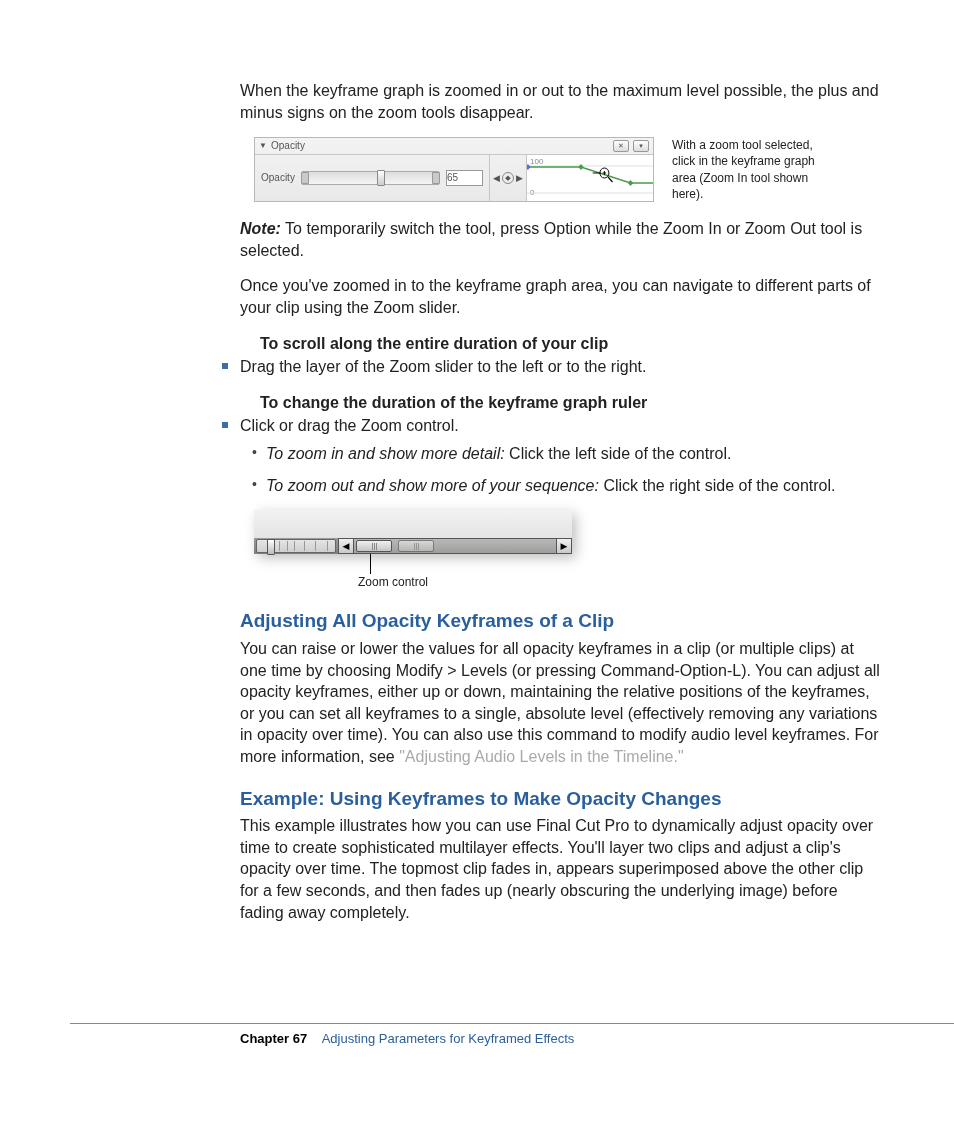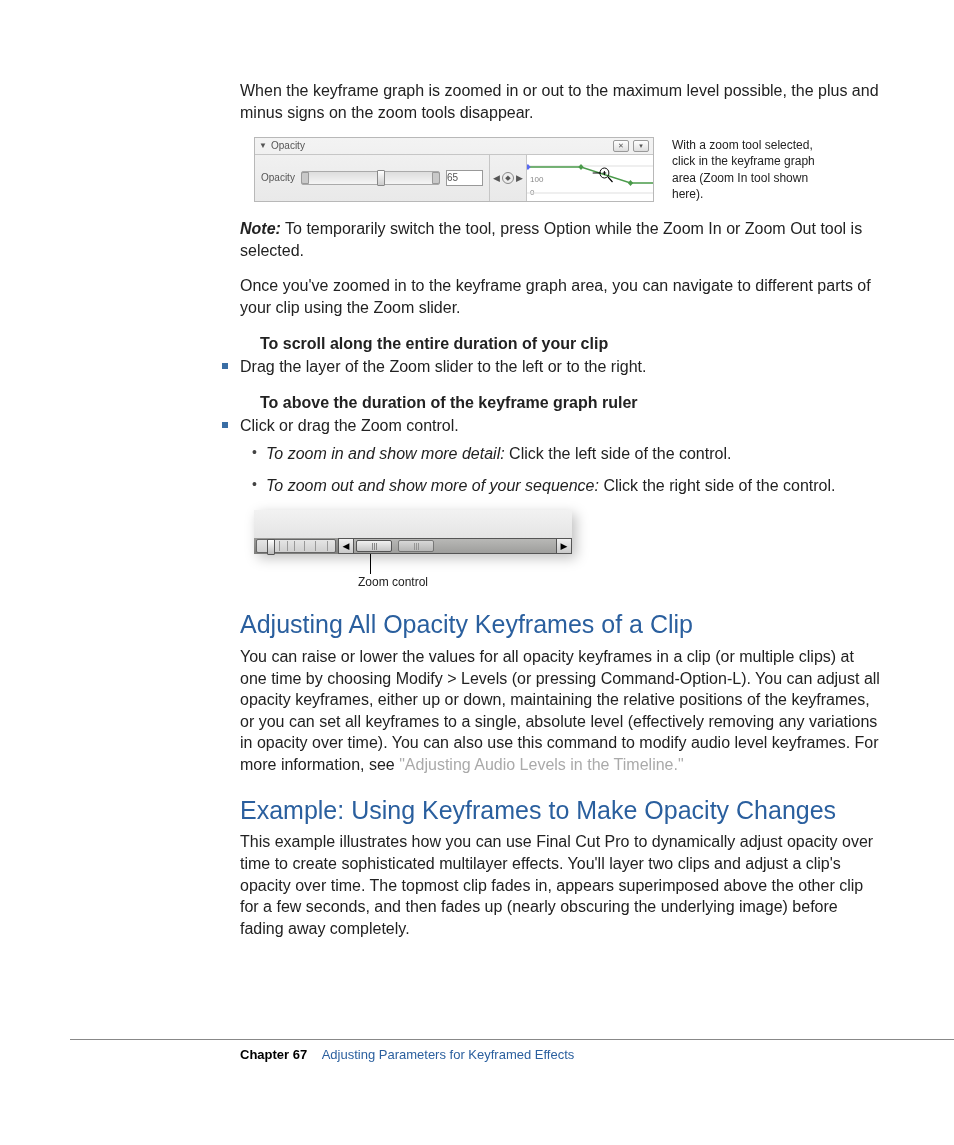--- a/index.html
+++ b/index.html
@@ -56,22 +56,22 @@
     content: "•";
     position: absolute;
     left: 0;
     top: 0;
     color: #444;
     font-size: 14px;
   }
   .italic-lead { font-style: italic; }
   .section-heading {
     color: #2a5f9e;
-    font-size: 25px;
-    font-weight: 400;
+    font-size: 19px;
+    font-weight: 700;
     margin: 18px 0 4px 0;
   }
   .greyed-link { color: #aaa; }
   .footer {
     position: relative;
     margin-top: 100px;
     margin-left: -170px;
     border-top: 1px solid #888;
     padding-top: 6px;
     display: flex;
@@ -184,21 +184,21 @@
     display:inline-flex;align-items:center;justify-content:center;
     font-size:7px;
   }
   .fig1 .graph {
     flex:1;
     position:relative;
     background:#fff;
     border-left:none;
   }
   .fig1 .graph .lbl100 {
-    position:absolute; left:3px; top:20px; font-size:8px; color:#888;
+    position:absolute; left:3px; top:2px; font-size:8px; color:#888;
   }
   .fig1 .graph .lbl0 {
     position:absolute; left:3px; bottom:2px; font-size:8px; color:#888;
   }
   .fig1 .graph svg {
     position:absolute; left:0; top:0; width:100%; height:100%;
   }
   .fig1 .pill {
     width:14px; height:10px; border:1px solid #999; border-radius:2px;
     background:linear-gradient(#fff,#ddd);
@@ -351,21 +351,21 @@
       <span>To temporarily switch the tool, press Option while the Zoom In or Zoom Out tool is selected.</span>
     </p>
 
     <p>Once you've zoomed in to the keyframe graph area, you can navigate to different parts of your clip using the Zoom slider.</p>
 
     <p class="bold-intro" style="margin-bottom:2px;">To scroll along the entire duration of your clip</p>
     <ul class="bullet-list">
       <li>Drag the layer of the Zoom slider to the left or to the right.</li>
     </ul>
 
-    <p class="bold-intro" style="margin-bottom:2px;">To above the duration of the keyframe graph ruler</p>
+    <p class="bold-intro" style="margin-bottom:2px;">To change the duration of the keyframe graph ruler</p>
     <ul class="bullet-list">
       <li>
         <span>Click or drag the Zoom control.</span>
         <ul class="sub-list">
           <li>
             <span class="italic-lead">To zoom in and show more detail:</span>
             <span> </span><span>Click the left side of the control.</span>
           </li>
           <li>
             <span class="italic-lead">To zoom out and show more of your sequence:</span>

